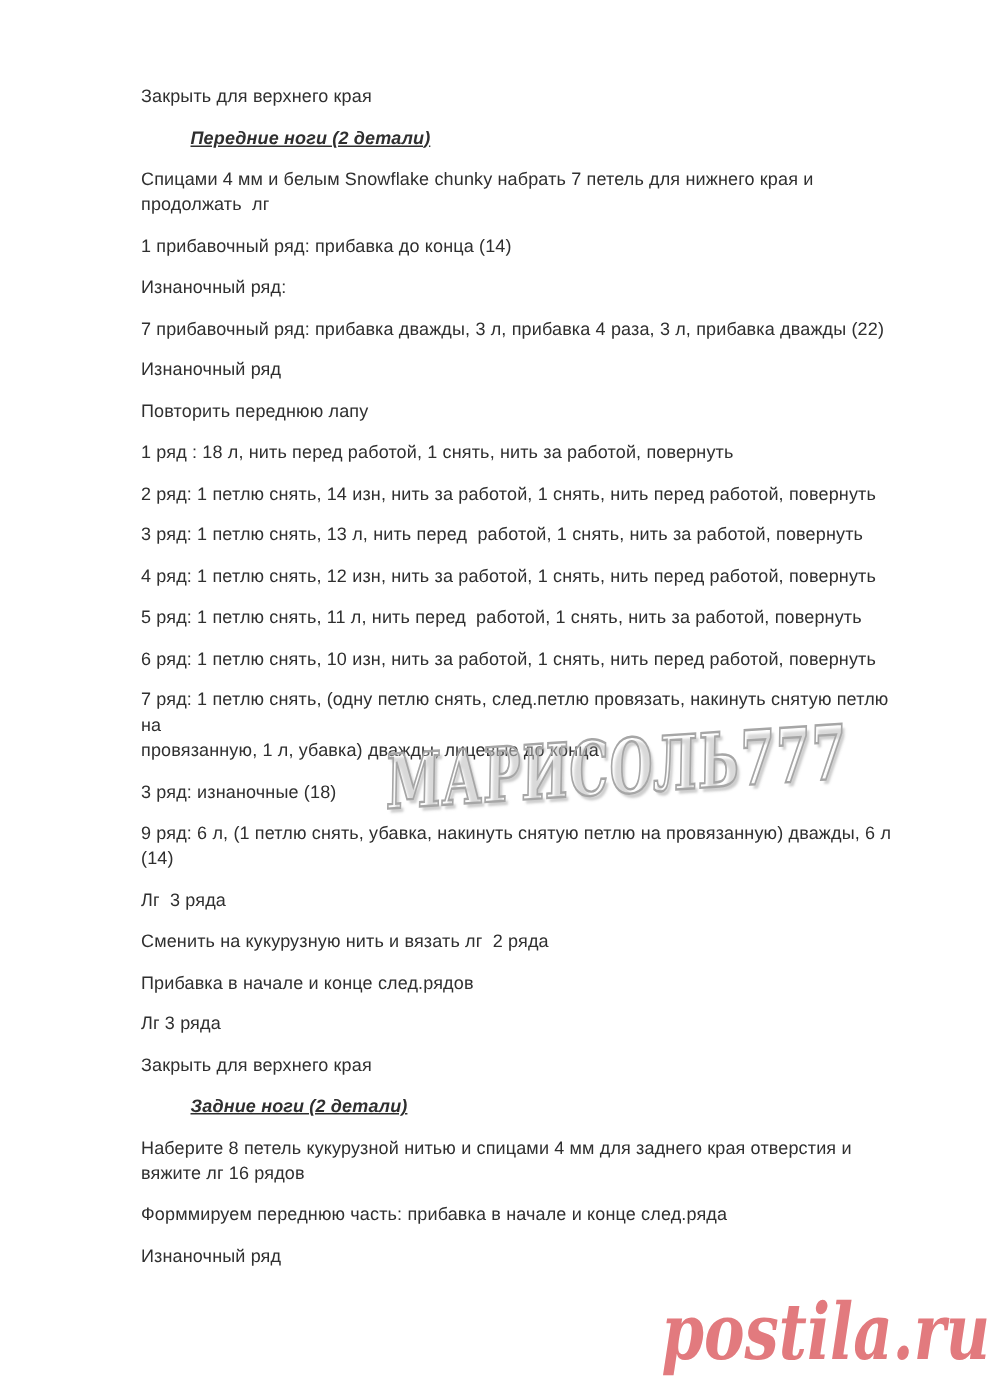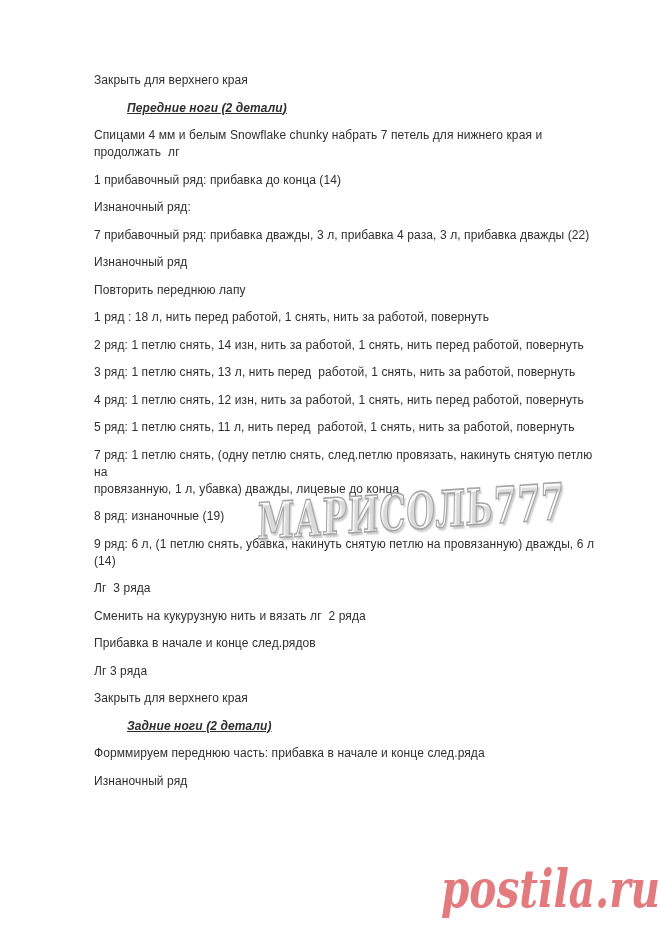--- a/index.html
+++ b/index.html
@@ -11,21 +11,21 @@
     position: relative;
     width: 660px;
     height: 933px;
     background: #ffffff;
     overflow: hidden;
     font-family: "Liberation Sans", sans-serif;
   }
   .content {
     position: absolute;
     left: 94px;
-    top: 72px;
+    top: 56px;
     width: 508px;
     color: #2f2f2f;
   }
   .content p {
     margin: 0 0 10.5px 0;
     font-size: 12px;
     line-height: 17px;
     white-space: pre-wrap;
     letter-spacing: 0.1px;
   }
@@ -79,31 +79,34 @@
     <p>1 прибавочный ряд: прибавка до конца (14)</p>
     <p>Изнаночный ряд:</p>
     <p>7 прибавочный ряд: прибавка дважды, 3 л, прибавка 4 раза, 3 л, прибавка дважды (22)</p>
     <p>Изнаночный ряд</p>
     <p>Повторить переднюю лапу</p>
     <p>1 ряд : 18 л, нить перед работой, 1 снять, нить за работой, повернуть</p>
     <p>2 ряд: 1 петлю снять, 14 изн, нить за работой, 1 снять, нить перед работой, повернуть</p>
     <p>3 ряд: 1 петлю снять, 13 л, нить перед  работой, 1 снять, нить за работой, повернуть</p>
     <p>4 ряд: 1 петлю снять, 12 изн, нить за работой, 1 снять, нить перед работой, повернуть</p>
     <p>5 ряд: 1 петлю снять, 11 л, нить перед  работой, 1 снять, нить за работой, повернуть</p>
+    <p>6 ряд: 1 петлю снять, 10 изн, нить за работой, 1 снять, нить перед работой, повернуть</p>
     <p>7 ряд: 1 петлю снять, (одну петлю снять, след.петлю провязать, накинуть снятую петлю на
 провязанную, 1 л, убавка) дважды, лицевые до конца</p>
-    <p>8 ряд: изнаночные (19)</p>
+    <p>3 ряд: изнаночные (18)</p>
     <p>9 ряд: 6 л, (1 петлю снять, убавка, накинуть снятую петлю на провязанную) дважды, 6 л
 (14)</p>
     <p>Лг  3 ряда</p>
     <p>Сменить на кукурузную нить и вязать лг  2 ряда</p>
     <p>Прибавка в начале и конце след.рядов</p>
     <p>Лг 3 ряда</p>
     <p>Закрыть для верхнего края</p>
     <p class="heading">Задние ноги (2 детали)</p>
+    <p>Наберите 8 петель кукурузной нитью и спицами 4 мм для заднего края отверстия и
+вяжите лг 16 рядов</p>
     <p>Форммируем переднюю часть: прибавка в начале и конце след.ряда</p>
     <p>Изнаночный ряд</p>
   </div>
 
   <div class="wm-center">МАРИСОЛЬ777</div>
 
   <div class="wm-postila">postila.ru</div>
 
 </div>
 

